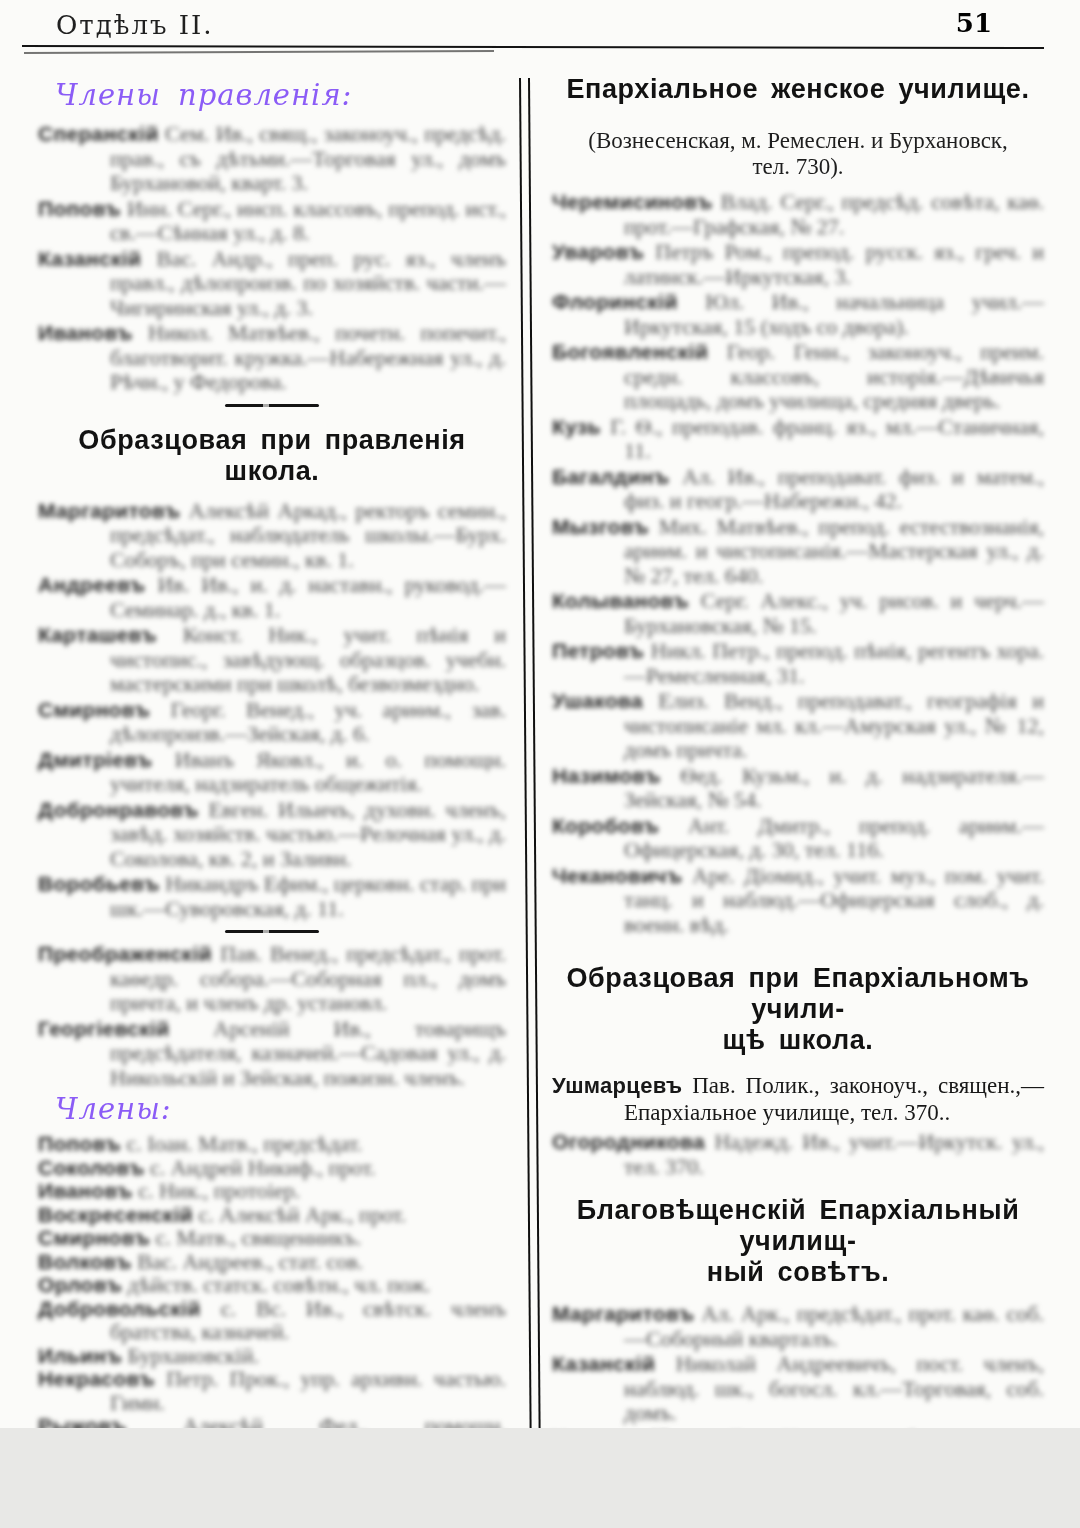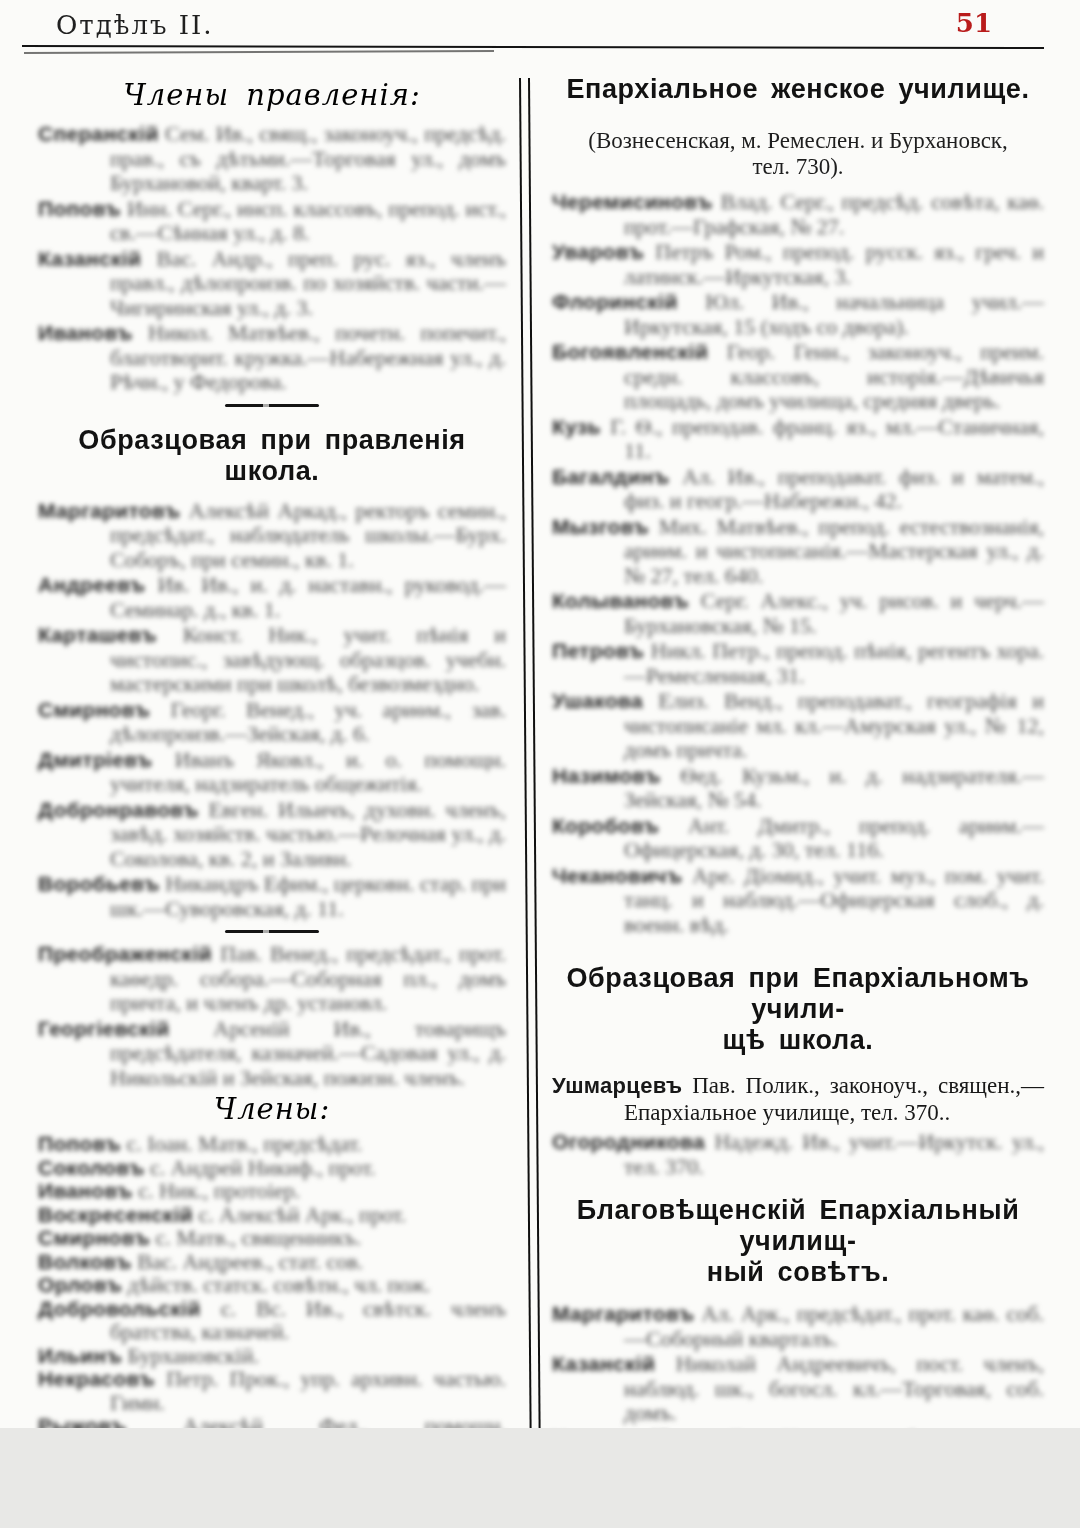--- a/index.html
+++ b/index.html
@@ -14,21 +14,21 @@
   }
   
   .hdr-left{
     position:absolute;left:56px;top:10px;
     font-family:"DejaVu Serif",serif;
     font-size:26px;letter-spacing:2px;color:#202020;
   }
   .hdr-num{
     position:absolute;right:88px;top:8px;
     font-family:"DejaVu Serif",serif;font-weight:700;
-    font-size:26px;color:#b91c1c;
+    font-size:26px;color:#000000;
   }
   .hdr-rule{
     position:absolute;left:22px;top:46px;width:1022px;height:2.4px;
     background:#141414;transform:rotate(0.12deg);
   }
   .hdr-rule2{
     position:absolute;left:24px;top:51px;width:470px;height:1.6px;
     background:#2c2c2c;opacity:.65;transform:rotate(-0.25deg);
   }
   
@@ -46,22 +46,22 @@
 
   
   .h-bold{
     font-family:"Liberation Sans",sans-serif;font-weight:700;
     font-size:27px;line-height:31px;text-align:center;
     letter-spacing:.6px;word-spacing:5px;color:#121212;
     white-space:pre-line;margin:0;
   }
   .h-italic{
     font-family:"DejaVu Serif",serif;font-style:italic;
-    font-size:29px;line-height:34px;text-align:center;
-    letter-spacing:1px;word-spacing:7px;color:#000000;margin:17px;
+    font-size:29px;line-height:34px;
+    letter-spacing:1px;word-spacing:7px;color:#8b5cf6;margin:17px;
   }
   .h-sub{
     font-family:"Liberation Serif",serif;font-size:23px;line-height:26px;
     text-align:center;color:#1e1e1e;white-space:pre-line;margin:0;
   }
   
   .entries{margin:0;}
   .entry{
     margin:0 0 1px;
     padding-left:72px;text-indent:-72px;

